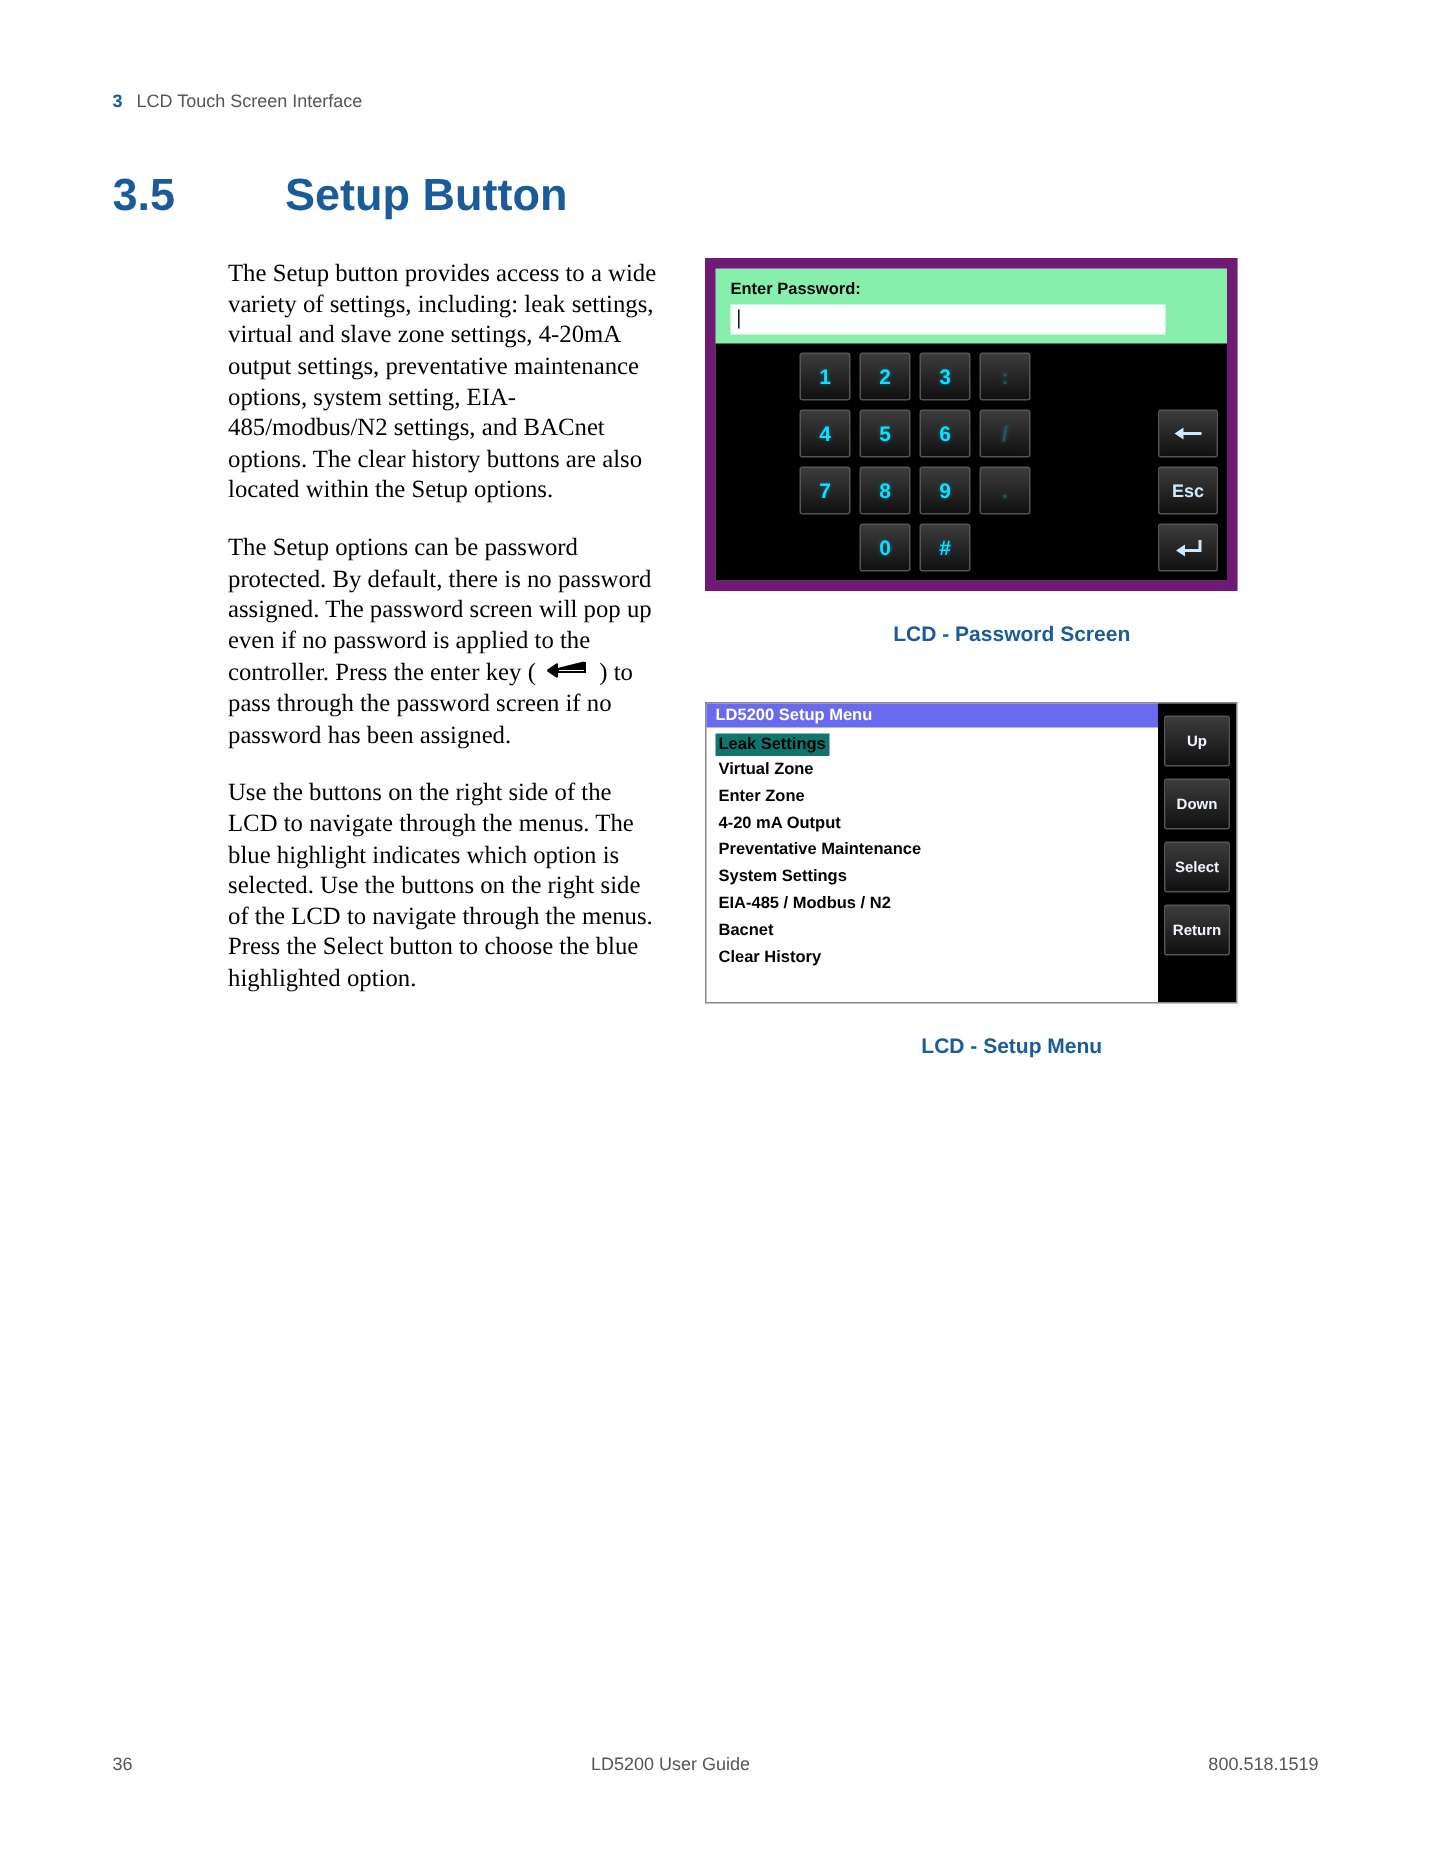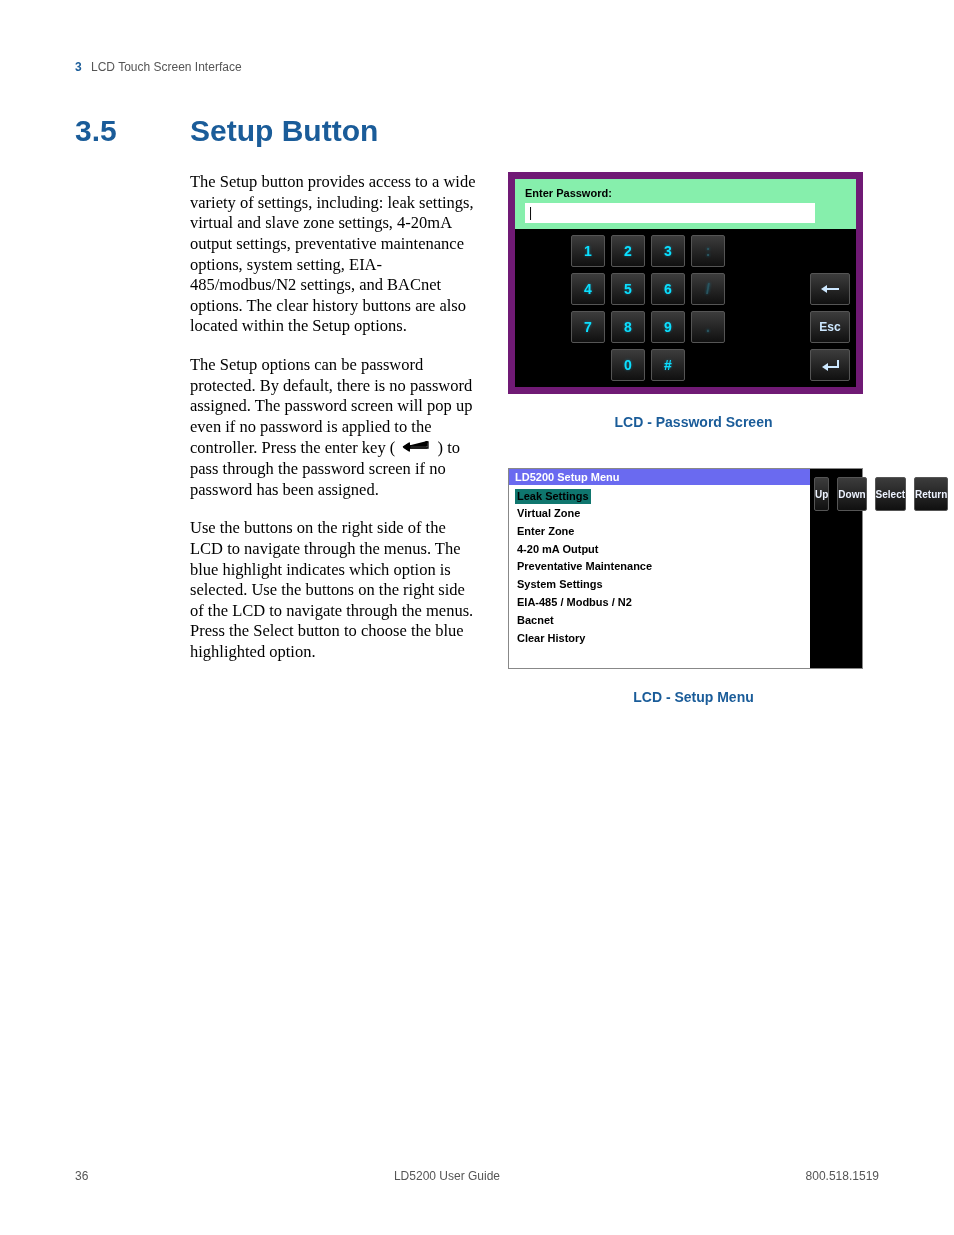--- a/index.html
+++ b/index.html
@@ -45,21 +45,21 @@
     font-size: 30px;
     font-weight: bold;
     color: #1a5c99;
   }
   .content-row {
     display: flex;
     gap: 28px;
   }
   .body-col {
     width: 290px;
-    margin-left: 115px;
+    margin-left: 77px;
     font-size: 16.5px;
     line-height: 1.25;
     color: #000;
   }
   .body-col p { margin-bottom: 18px; }
   .enter-key-icon {
     display: inline-block;
     vertical-align: middle;
     margin: 0 2px;
   }
@@ -190,21 +190,21 @@
   }
   .setup-item.selected {
     background: #0f766e;
     display: inline-block;
     padding: 0 2px;
   }
   .setup-right {
     width: 52px;
     background: #000;
     display: flex;
-    flex-direction: row;
+    flex-direction: column;
     gap: 8px;
     padding: 8px 4px;
   }
   .nav-btn {
     background: linear-gradient(#3c3c3c, #101010);
     border: 1px solid #555;
     border-radius: 2px;
     height: 34px;
     color: #eef3ff;
     font-family: Arial, Helvetica, sans-serif;

